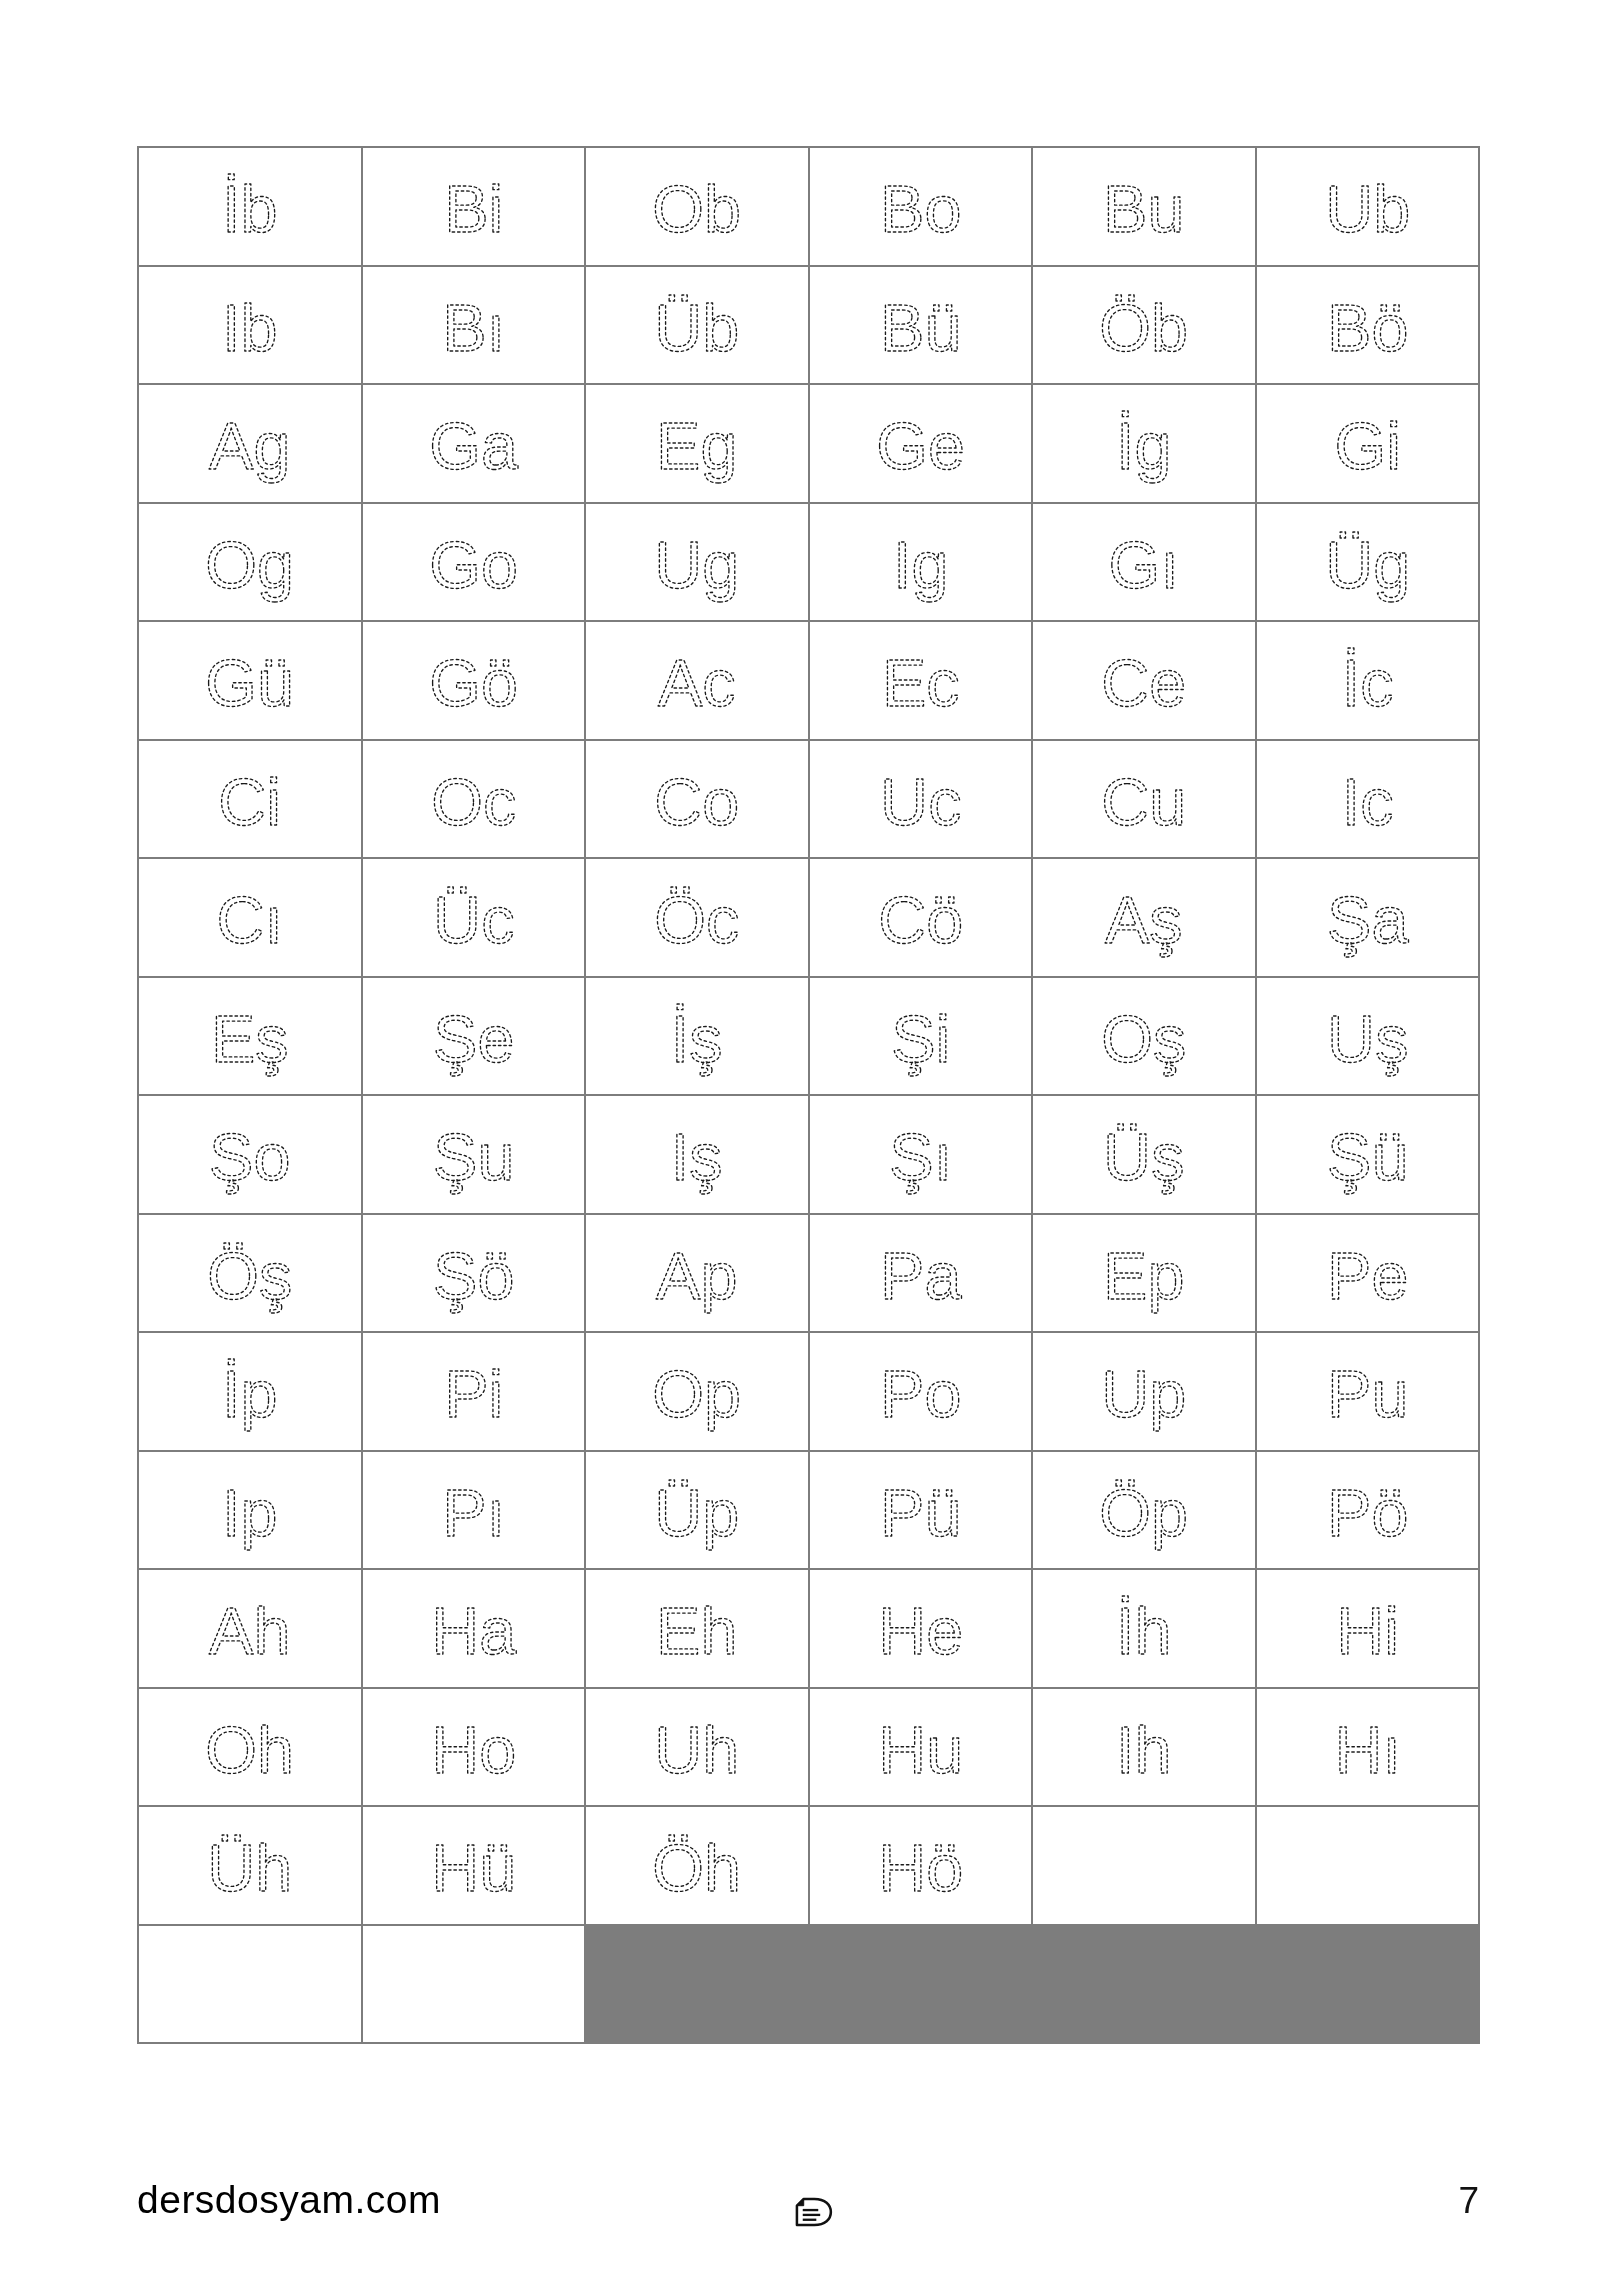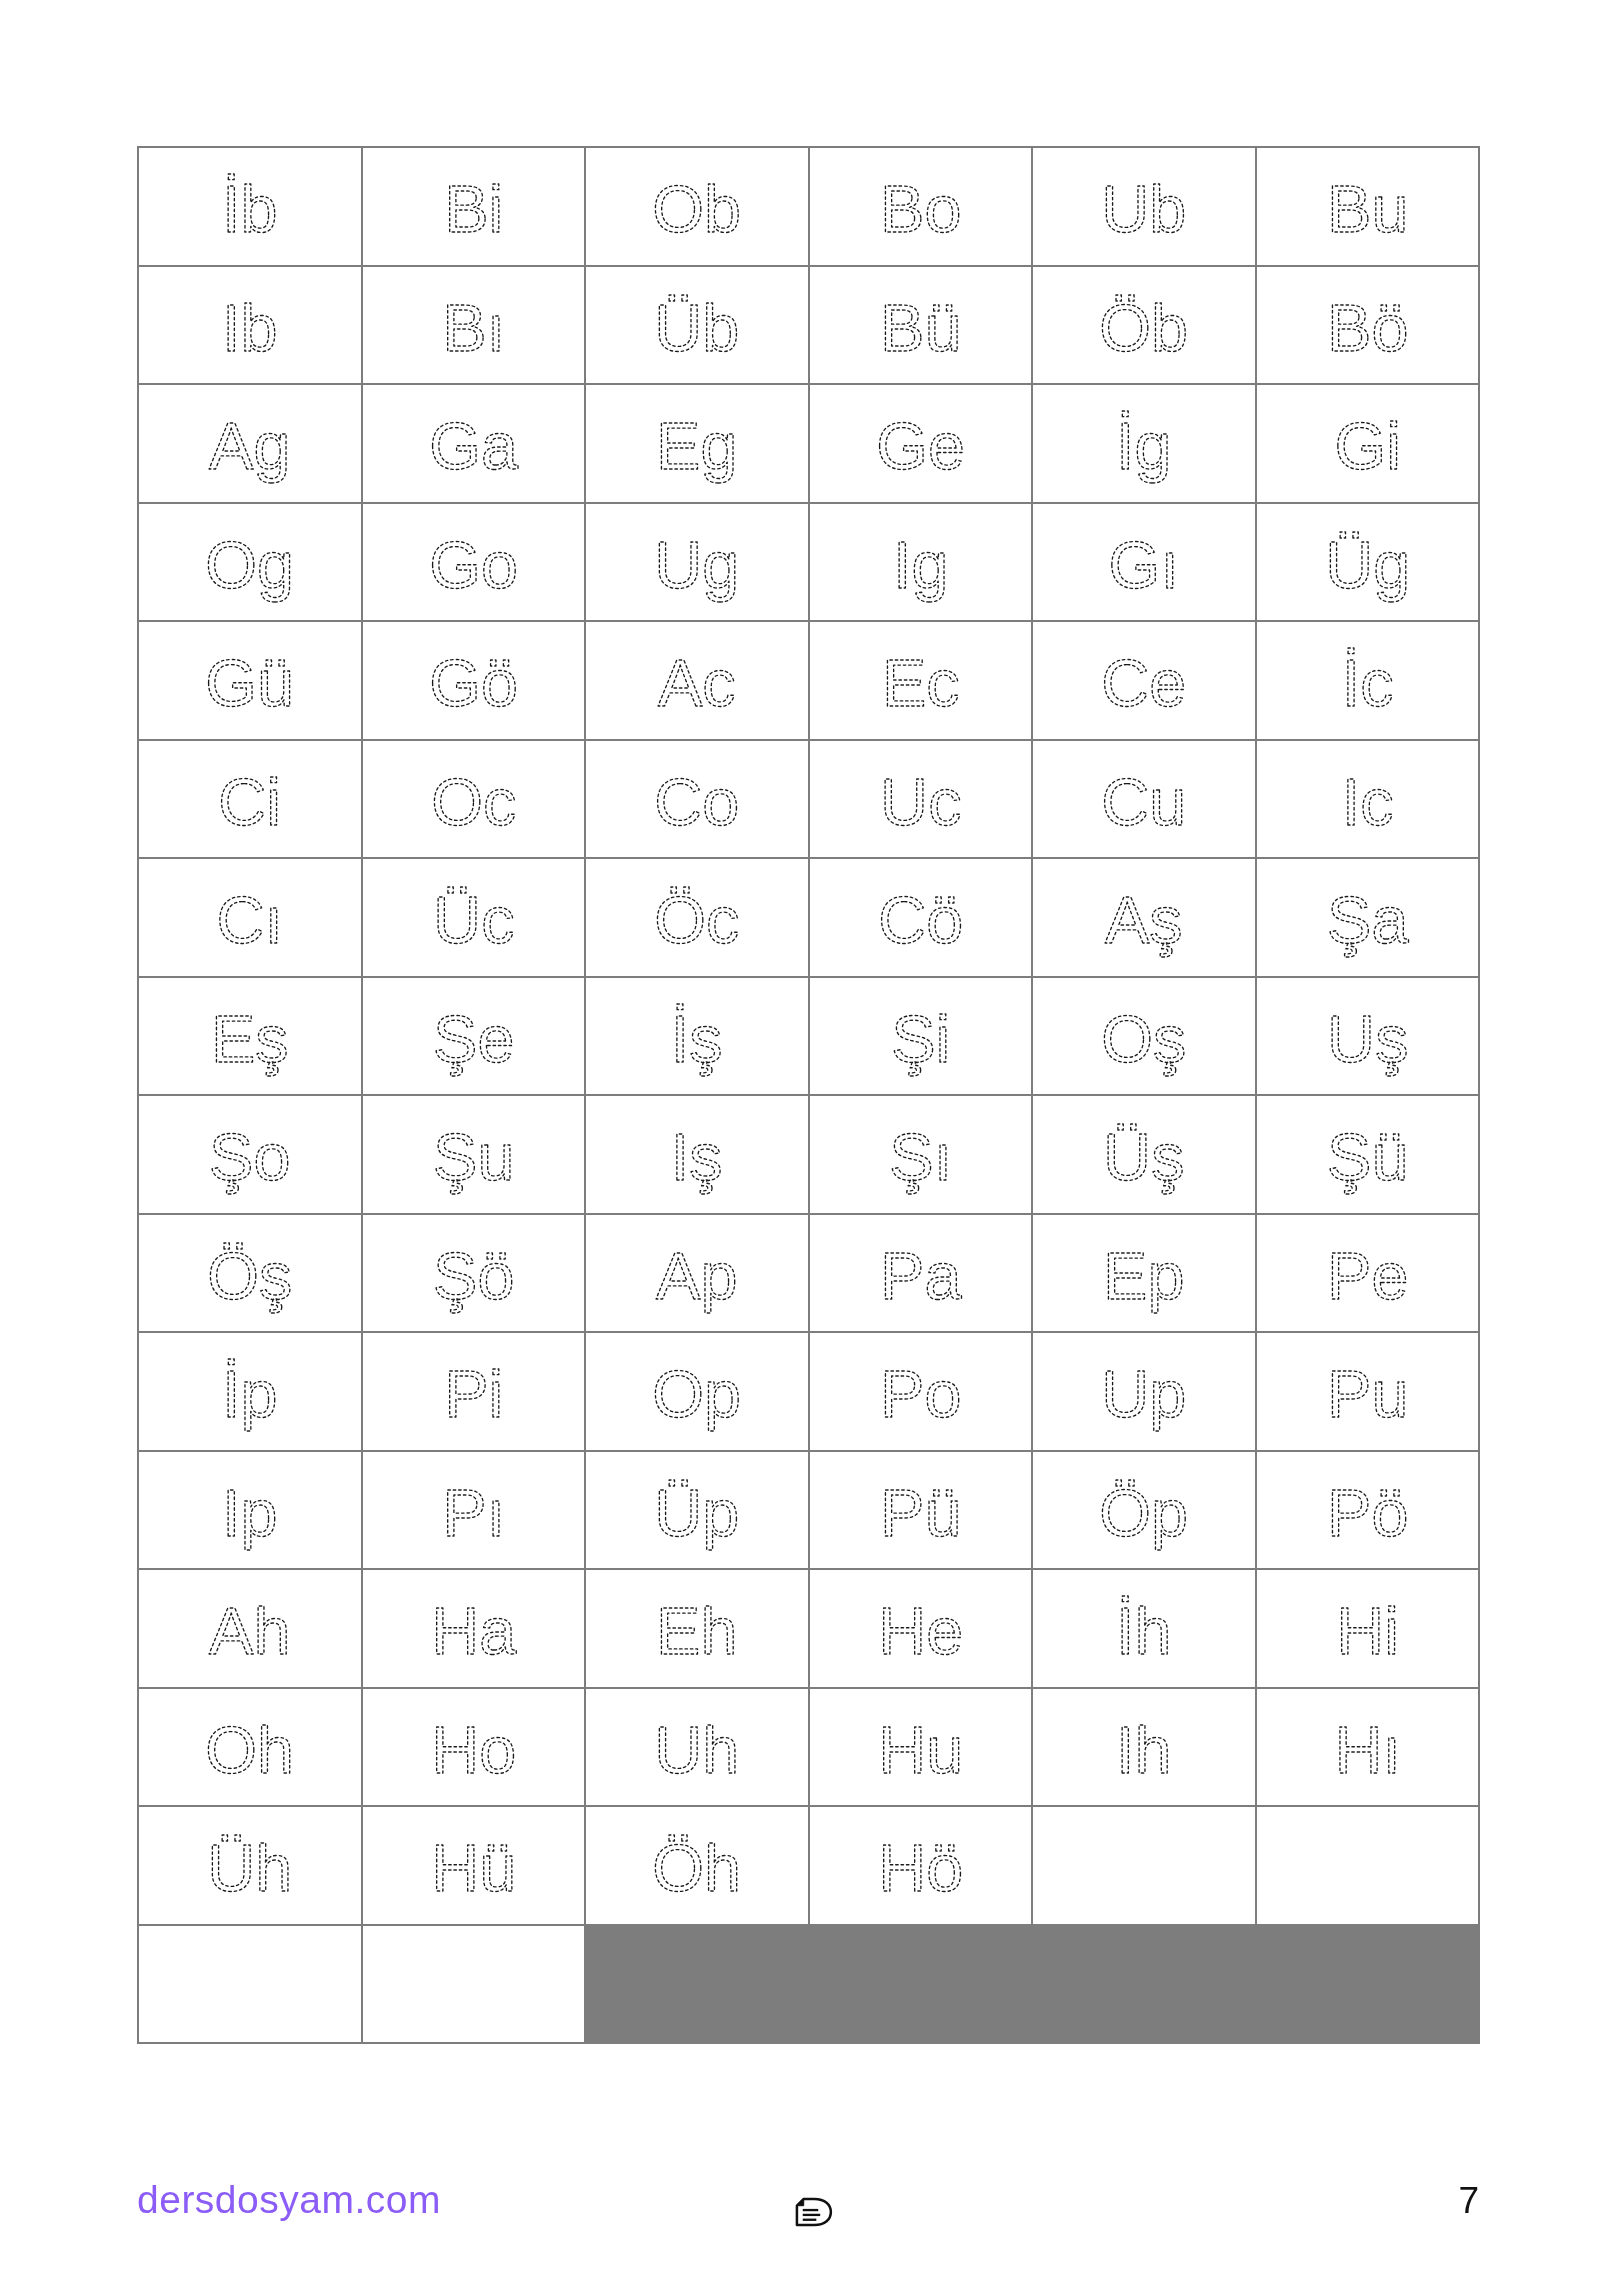--- a/index.html
+++ b/index.html
@@ -47,21 +47,21 @@
     stroke-dasharray: 2.5 3;
     stroke-linecap: round;
     stroke-linejoin: round;
   }
   .footer-site {
     position: absolute;
     left: 137px;
     top: 2178px;
     font-size: 39px;
     letter-spacing: 0.5px;
-    color: #8b5cf6;
+    color: #000000;
   }
   .footer-page {
     position: absolute;
     right: 142px;
     top: 2180px;
     font-size: 37px;
     color: #111111;
   }
   .footer-logo {
     position: absolute;
@@ -92,26 +92,26 @@
           <text x="50%" y="52%" text-anchor="middle" dominant-baseline="central">Ob</text>
         </svg>
       </div>
       <div class="cell">
         <svg class="trace-svg" viewBox="0 0 226.344 118.875" width="222" height="117">
           <text x="50%" y="52%" text-anchor="middle" dominant-baseline="central">Bo</text>
         </svg>
       </div>
       <div class="cell">
         <svg class="trace-svg" viewBox="0 0 226.328 118.875" width="222" height="117">
+          <text x="50%" y="52%" text-anchor="middle" dominant-baseline="central">Bu</text>
+        </svg>
+      </div>
+      <div class="cell">
+        <svg class="trace-svg" viewBox="0 0 226.328 118.875" width="222" height="117">
           <text x="50%" y="52%" text-anchor="middle" dominant-baseline="central">Ub</text>
-        </svg>
-      </div>
-      <div class="cell">
-        <svg class="trace-svg" viewBox="0 0 226.328 118.875" width="222" height="117">
-          <text x="50%" y="52%" text-anchor="middle" dominant-baseline="central">Bu</text>
         </svg>
       </div>
       <div class="cell">
         <svg class="trace-svg" viewBox="0 0 226.328 118.875" width="222" height="117">
           <text x="50%" y="52%" text-anchor="middle" dominant-baseline="central">Ib</text>
         </svg>
       </div>
       <div class="cell">
         <svg class="trace-svg" viewBox="0 0 226.328 118.875" width="222" height="117">
           <text x="50%" y="52%" text-anchor="middle" dominant-baseline="central">Bı</text>

